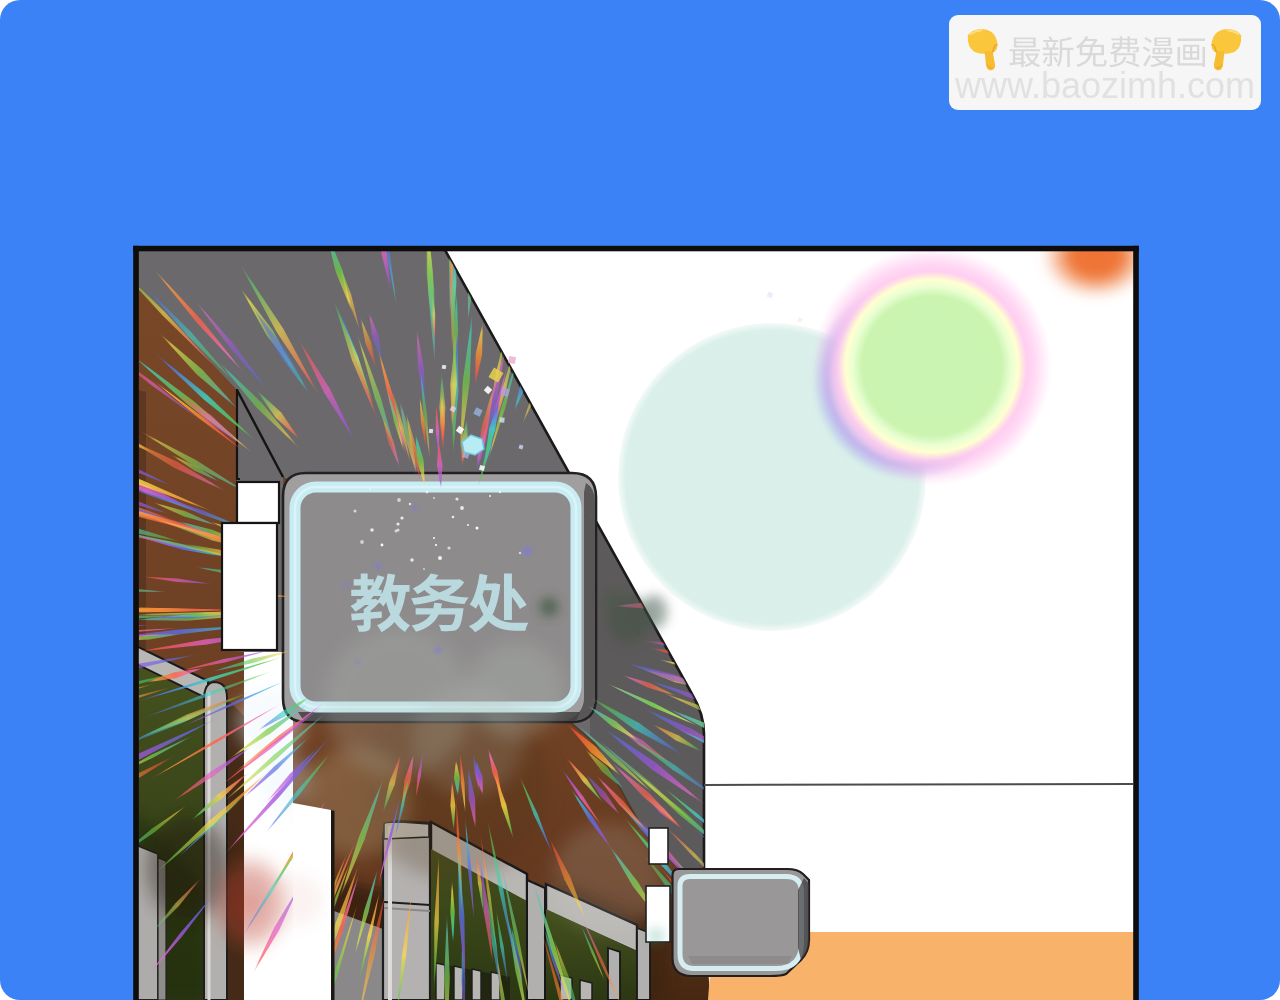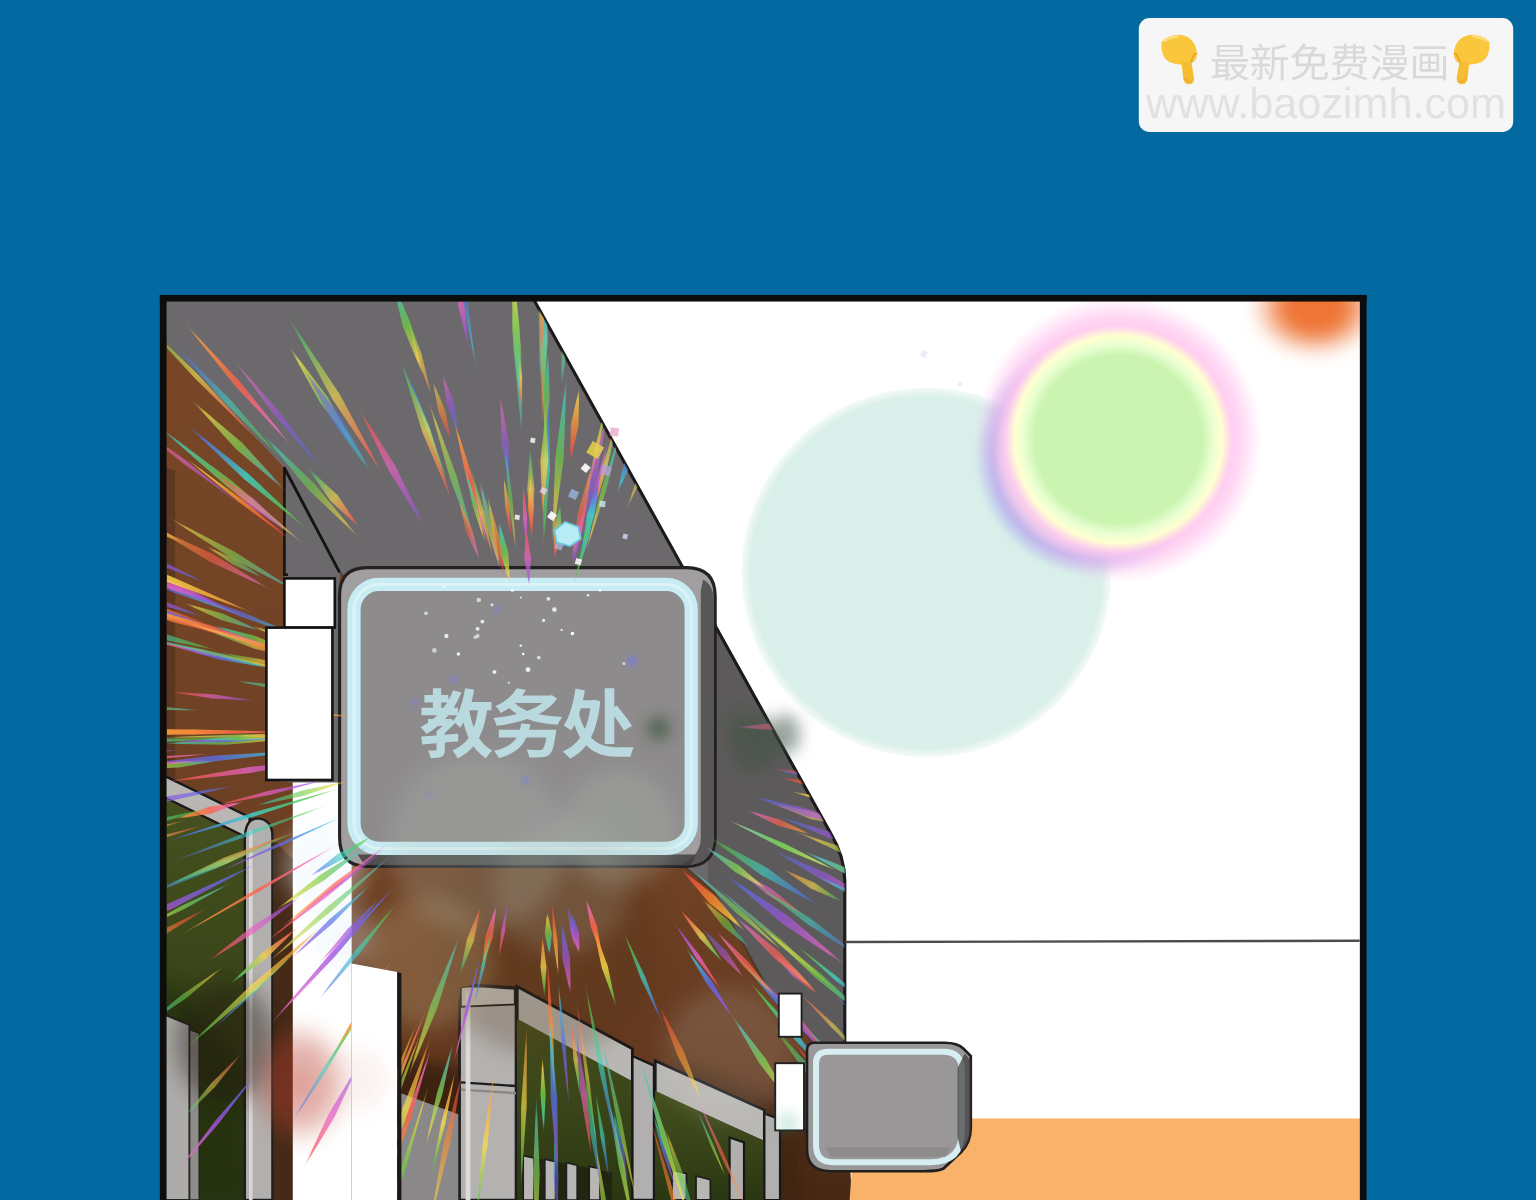--- a/index.html
+++ b/index.html
@@ -1,16 +1,16 @@
 <!DOCTYPE html>
 <html><head>
 <meta charset="utf-8">
 <style>
 html,body{margin:0;padding:0;background:#ffffff;font-family:"Liberation Sans", sans-serif;}
-#page{position:relative;width:1280px;height:1000px;overflow:hidden;background:#0369a1;}
+#page{position:relative;width:1280px;height:1000px;overflow:hidden;background:#3b82f6;border-radius:20px;}
 </style>
 </head>
 <body>
 <div id="page">
 <svg width="1280" height="1000" viewBox="0 0 1280 1000" xmlns="http://www.w3.org/2000/svg">
 <defs>
 <linearGradient id="rg0" x1="0" y1="0" x2="1" y2="0">
           <stop offset="0" stop-color="#ff5040" stop-opacity="0"></stop>
           <stop offset="0.15" stop-color="#ff5040" stop-opacity="0.92"></stop>
           <stop offset="0.50" stop-color="#ff9030" stop-opacity="0.92"></stop>

